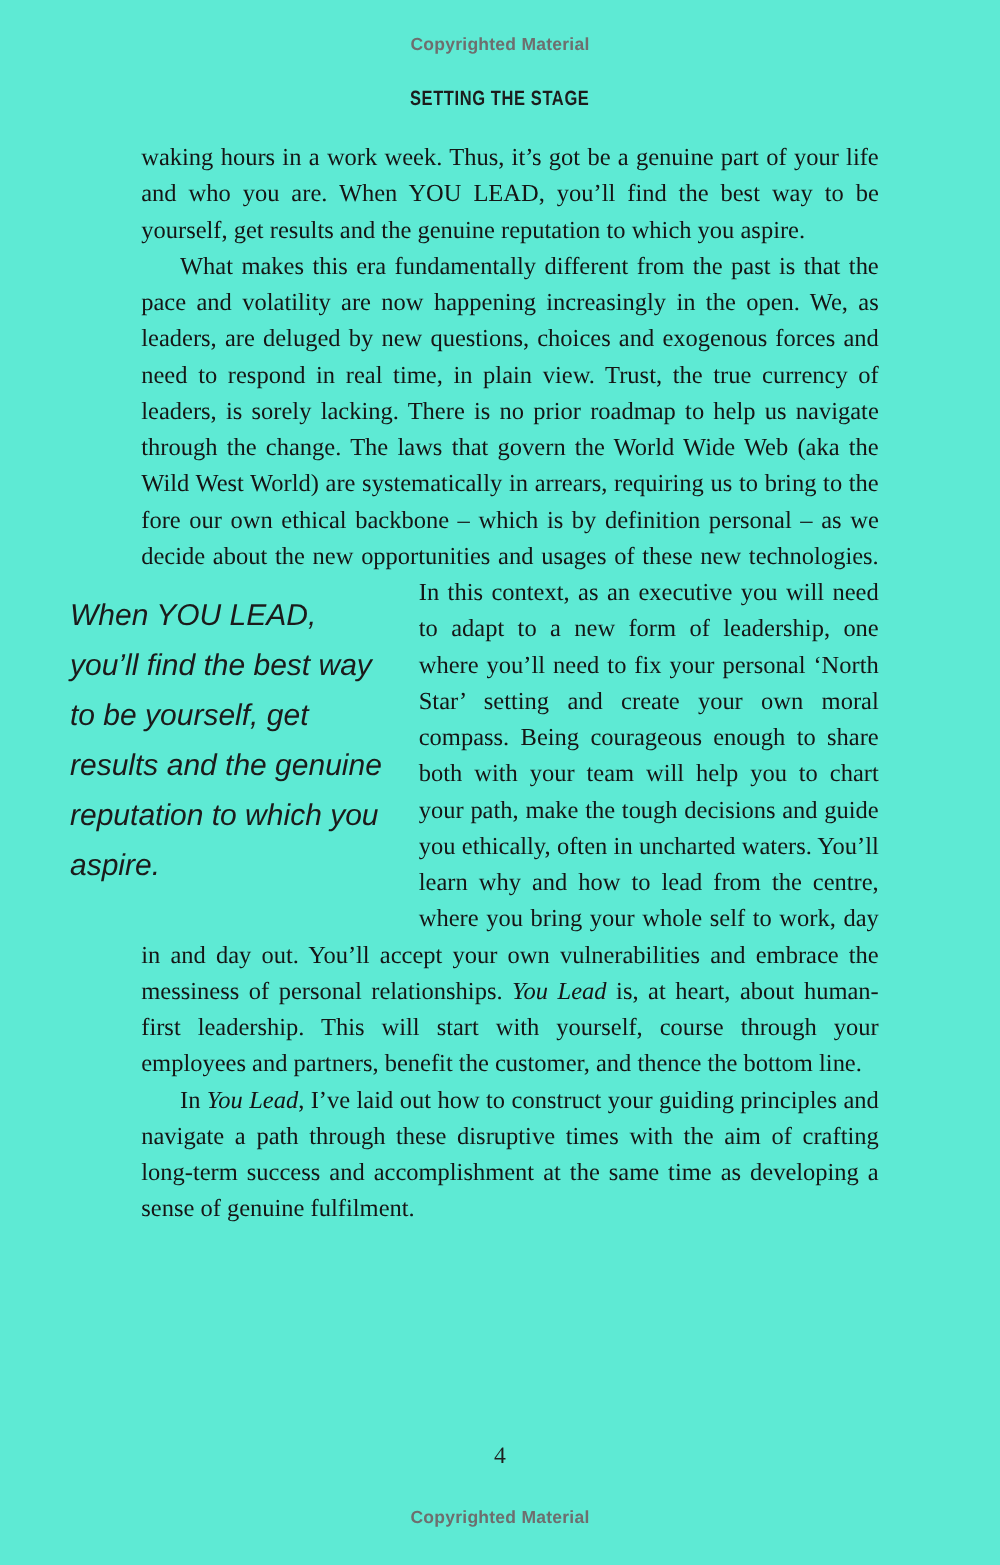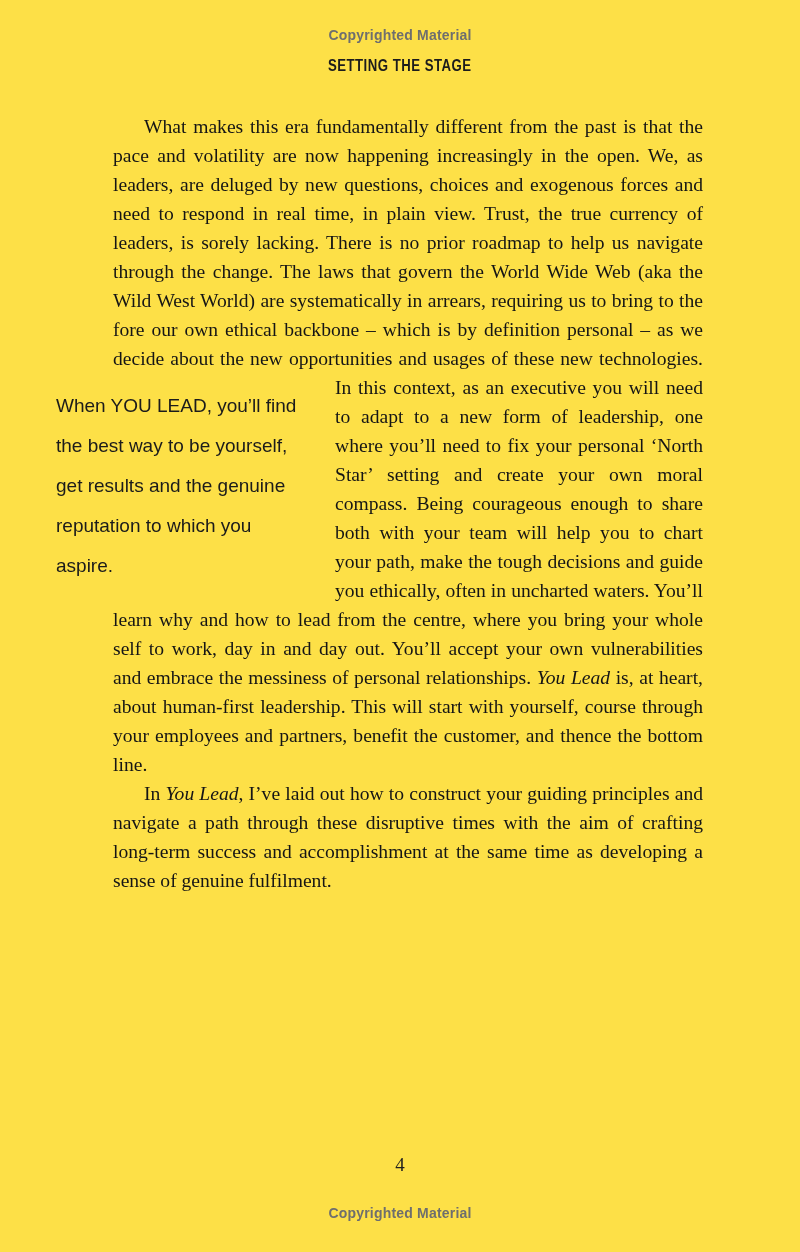--- a/index.html
+++ b/index.html
@@ -4,39 +4,39 @@
 <style>
   html, body {
     margin: 0;
     padding: 0;
     background: #ffffff;
   }
   .page {
     position: relative;
     width: 800px;
     height: 1252px;
-    background: #fde047;
+    background: #5eead4;
     overflow: hidden;
     font-family: "Liberation Serif", serif;
   }
   .copyright-top {
     position: absolute;
     top: 27px;
     left: 0;
     width: 100%;
     text-align: center;
     font-family: "Liberation Sans", sans-serif;
     font-weight: bold;
     font-size: 14px;
     letter-spacing: 0.2px;
     color: #6e6e6e;
   }
   .chapter {
     position: absolute;
-    top: 56px;
+    top: 70px;
     left: 0;
     width: 100%;
     text-align: center;
   }
   .chapter-inner {
     display: inline-block;
     font-family: "Liberation Sans", sans-serif;
     font-weight: 700;
     font-size: 16.5px;
     letter-spacing: 0.6px;
@@ -54,21 +54,22 @@
     color: #151515;
     text-align: justify;
   }
   .main p { margin: 0; padding: 0; }
   .indent { text-indent: 31px; }
   .pull-quote {
     float: left;
     width: 252px;
     margin: 13px 27px 12px -57px;
     font-family: "Liberation Sans", sans-serif;
-    font-size: 19px;
+    font-style: italic;
+    font-size: 24px;
     line-height: 40px;
     text-align: left;
     text-indent: 0;
     color: #1b1b1b;
   }
   .book-title { font-style: italic; margin-top: 32px; }
   .page-number {
     position: absolute;
     top: 1154px;
     left: 0;
@@ -97,20 +98,23 @@
 <div class="page">
 
   <div class="copyright-top">Copyrighted Material</div>
 
   <div class="chapter">
     <span class="chapter-inner">SETTING THE STAGE</span>
   </div>
 
   <div class="main">
 
+    <p>
+      <span>waking hours in a work week. Thus, it’s got be a genuine part of your life and who you are. When YOU LEAD, you’ll find the best way to be yourself, get results and the genuine reputation to which you aspire.</span>
+    </p>
 
     <p class="indent">
       <span>What makes this era fundamentally different from the past is that the pace and volatility are now happening increasingly in the open. We, as leaders, are deluged by new questions, choices and exogenous forces and need to respond in real time, in plain view. Trust, the true currency of leaders, is sorely lacking. There is no prior roadmap to help us navigate through the change. The laws that govern the World Wide Web (aka the Wild West World) are systematically in arrears, requiring us to bring to the fore our own ethical backbone – which is by definition personal – as we decide about the new opportunities and usages of these new </span>
       <span class="pull-quote">When YOU LEAD, you’ll find the best way to be yourself, get results and the genuine reputation to which you aspire.</span>
       <span>technologies. In this context, as an executive you will need to adapt to a new form of leadership, one where you’ll need to fix your personal ‘North Star’ setting and create your own moral compass. Being courageous enough to share both with your team will help you to chart your path, make the tough decisions and guide you ethically, often in uncharted waters. You’ll learn why and how to lead from the centre, where you bring your whole self to work, day in and day out. You’ll accept your own vulnerabilities and embrace the messiness of personal relationships. </span><span class="book-title">You Lead</span><span> is, at heart, about human-first leadership. This will start with yourself, course through your employees and partners, benefit the customer, and thence the bottom line.</span>
     </p>
 
     <p class="indent">
       <span>In </span><span class="book-title">You Lead</span><span>, I’ve laid out how to construct your guiding principles and navigate a path through these disruptive times with the aim of crafting long-term success and accomplishment at the same time as developing a sense of genuine fulfilment.</span>
     </p>

